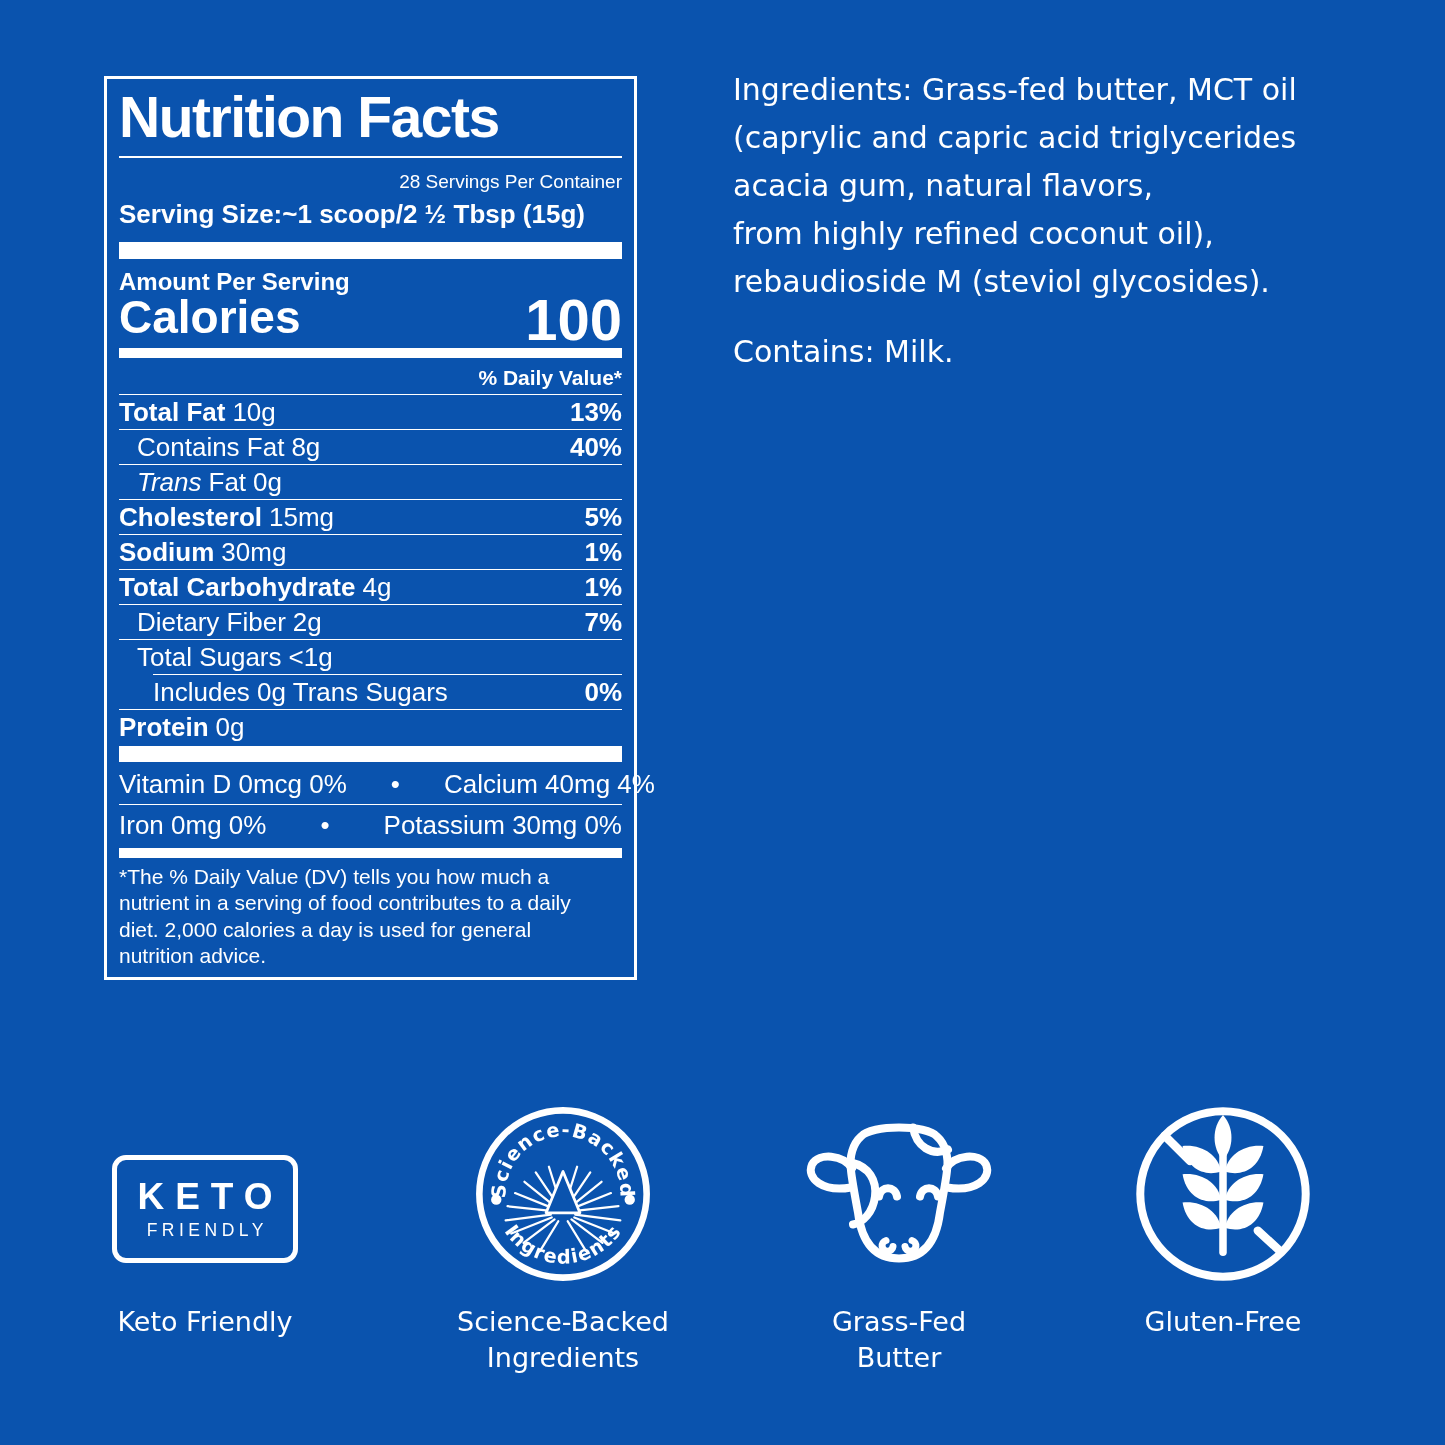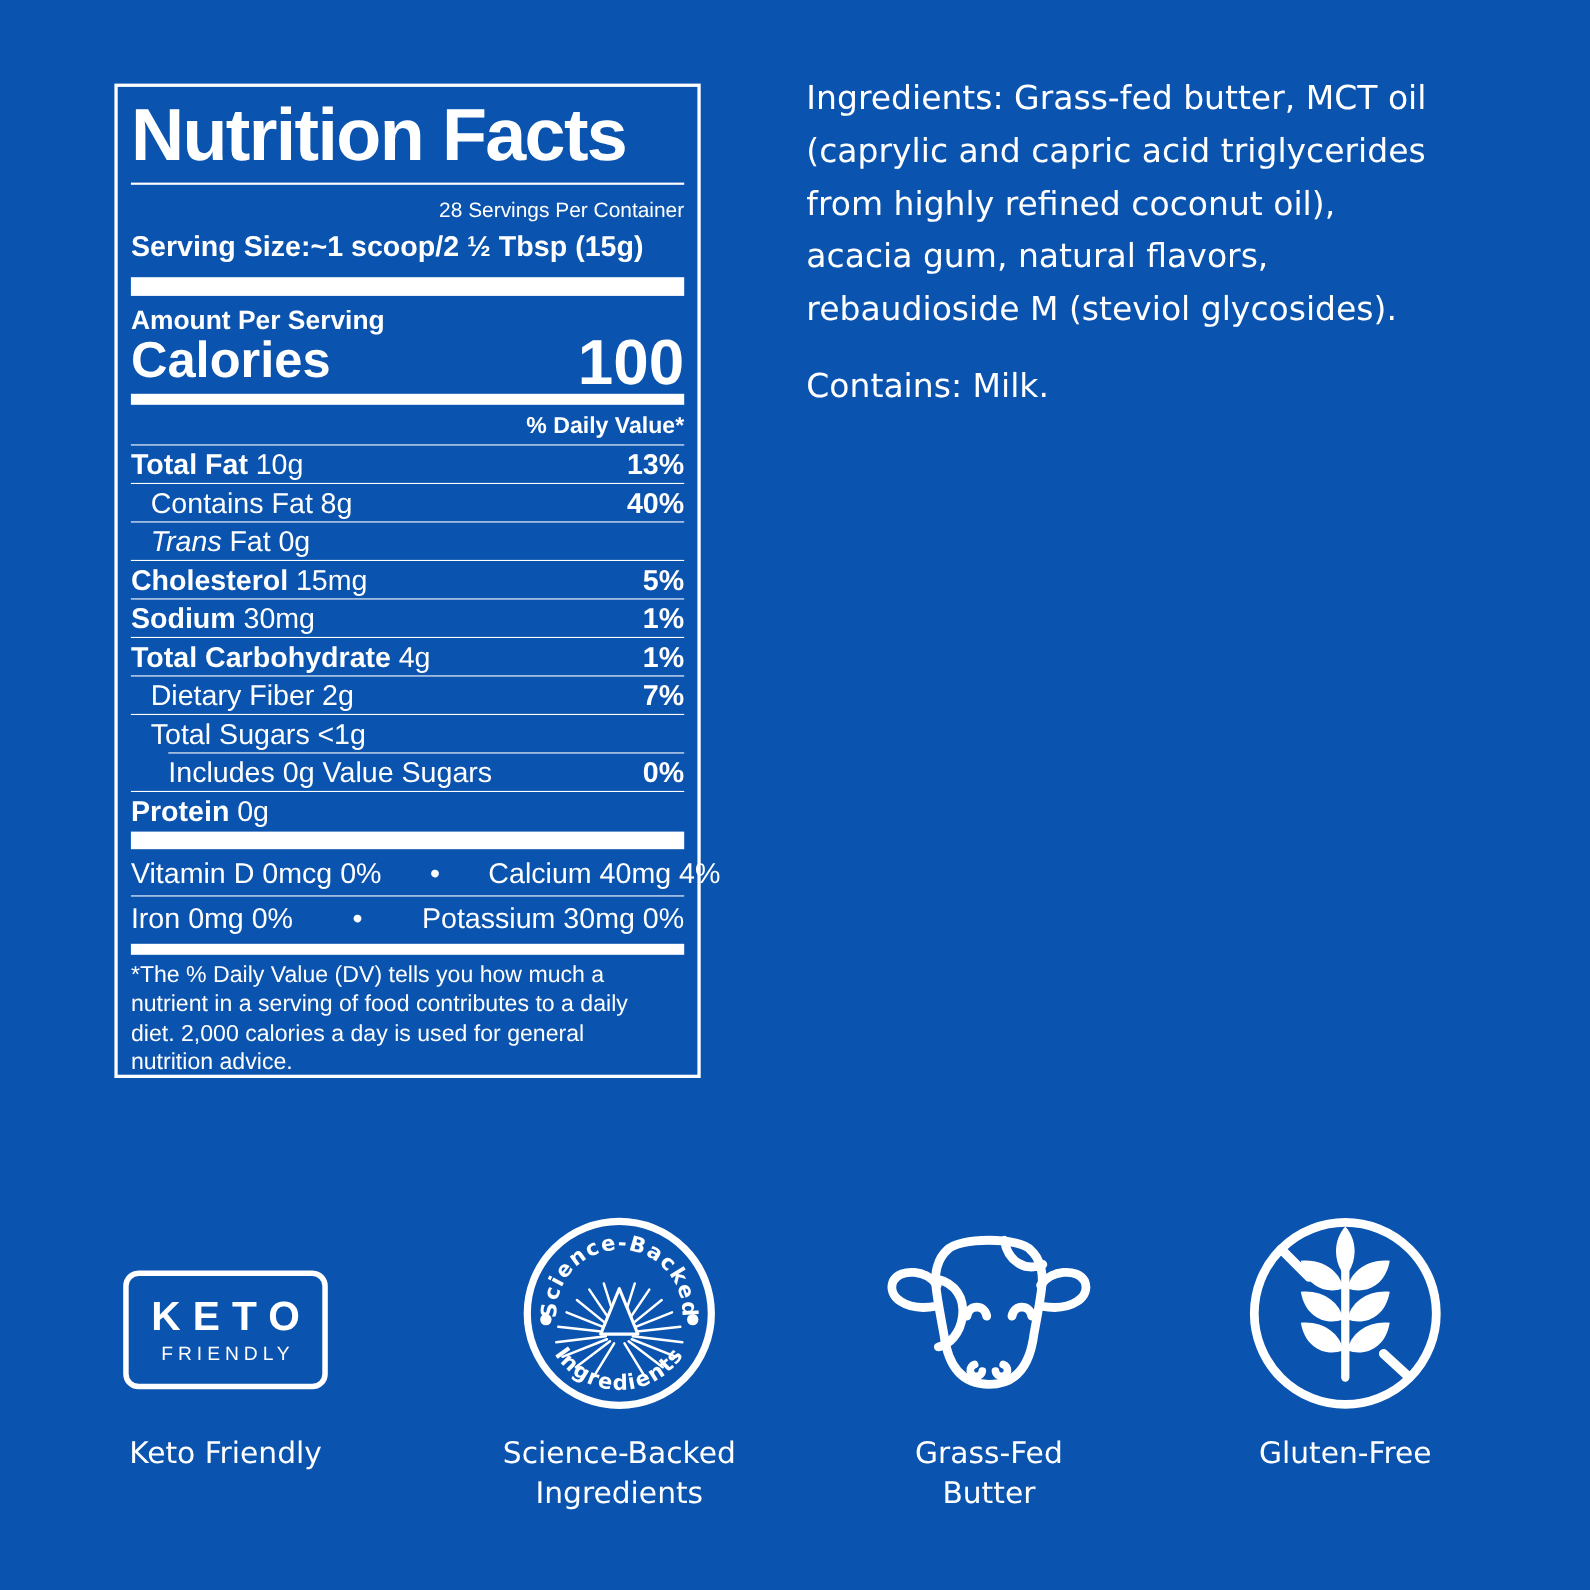--- a/index.html
+++ b/index.html
@@ -5,21 +5,21 @@
   html,body{margin:0;padding:0;background:#333;}
   #stage{position:relative;width:1445px;height:1445px;overflow:hidden;
          background:var(--bg-top,#0173CF);color:#fff;
          font-family:"Liberation Sans",sans-serif;}
   #bg-diagonal{position:absolute;inset:0;background:var(--bg-bottom,#0A53AE);
 from highly refined         clip-path:polygon(0% 76.5%,100% 62.3%,100% 100%,0% 100%);}
 
   
   #nf{position:absolute;left:104px;top:76px;width:533px;height:904px;
       border:3px solid #fff;box-sizing:border-box;padding:10px 12px;}
-  .nf-title{font-size:67px;font-weight:bold;letter-spacing:-1.5px;line-height:1.0;white-space:nowrap;}
+  .nf-title{font-size:57px;font-weight:bold;letter-spacing:-1.5px;line-height:1.0;white-space:nowrap;}
   .rule{border:0;border-top:2px solid #fff;margin:10px 0 8px 0;}
   .nf-serv{font-size:19px;line-height:32px;white-space:nowrap;text-align:right;}
   .nf-servsize{font-size:26px;font-weight:bold;line-height:33px;white-space:nowrap;}
   .bar-lg{height:17px;background:#fff;margin:11px 0 9px 0;}
   .bar-md{height:10px;background:#fff;margin:3px 0 2px 0;}
   .nf-aps{font-size:24px;font-weight:bold;line-height:27px;}
   .cal-row{display:flex;justify-content:space-between;align-items:flex-start;margin:1px 0 4px 0;}
   .cal-word{font-size:46px;font-weight:bold;line-height:.95;}
   .cal-num{font-size:58px;font-weight:bold;line-height:.82;}
   .dv-head{font-size:21px;font-weight:bold;text-align:right;padding:6px 0 4px 0;}
@@ -98,21 +98,21 @@
     </div>
     <div class="nrow">
       <span class="nm ind1"><span>Dietary Fiber</span><span class="amt">2g</span></span>
       <b class="dv">7%</b>
     </div>
     <div class="nrow">
       <span class="nm ind1"><span>Total Sugars</span><span class="amt">&lt;1g</span></span>
       <span class="dv"></span>
     </div>
     <div class="nrow l2">
-      <span class="nm"><span>Includes 0g Value Sugars</span></span>
+      <span class="nm"><span>Includes 0g Trans Sugars</span></span>
       <b class="dv">0%</b>
     </div>
     <div class="nrow">
       <span class="nm"><b>Protein</b><span class="amt">0g</span></span>
       <span class="dv"></span>
     </div>
 
     <div class="bar-lg" style="margin:2px 0 2px 0;height:16px;"></div>
 
     <div class="vrow">
@@ -132,22 +132,22 @@
       <div>*The % Daily Value (DV) tells you how much a</div>
       <div>nutrient in a serving of food contributes to a daily</div>
       <div>diet. 2,000 calories a day is used for general</div>
       <div>nutrition advice.</div>
     </div>
   </div>
 
   <div id="ing">
     <div>Ingredients: Grass-fed butter, MCT oil</div>
     <div>(caprylic and capric acid triglycerides</div>
+    <div>acacia gum, natural flavors,</div>
     <div>from highly refined coconut oil),</div>
-    <div>acacia gum, natural flavors,</div>
     <div>rebaudioside M (steviol glycosides).</div>
     <div class="contains">Contains: Milk.</div>
   </div>
 
   <div class="badge" id="badge-keto">
     <div class="iconbox">
       <div class="keto-box">
         <div class="keto-l1">KETO</div>
         <div class="keto-l2">FRIENDLY</div>
       </div>

